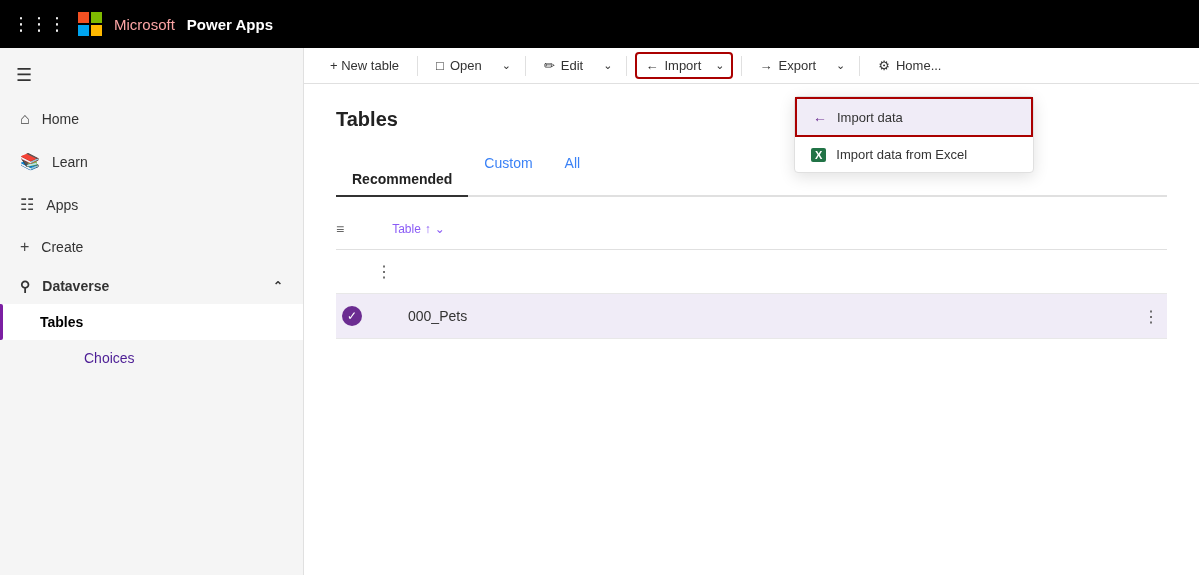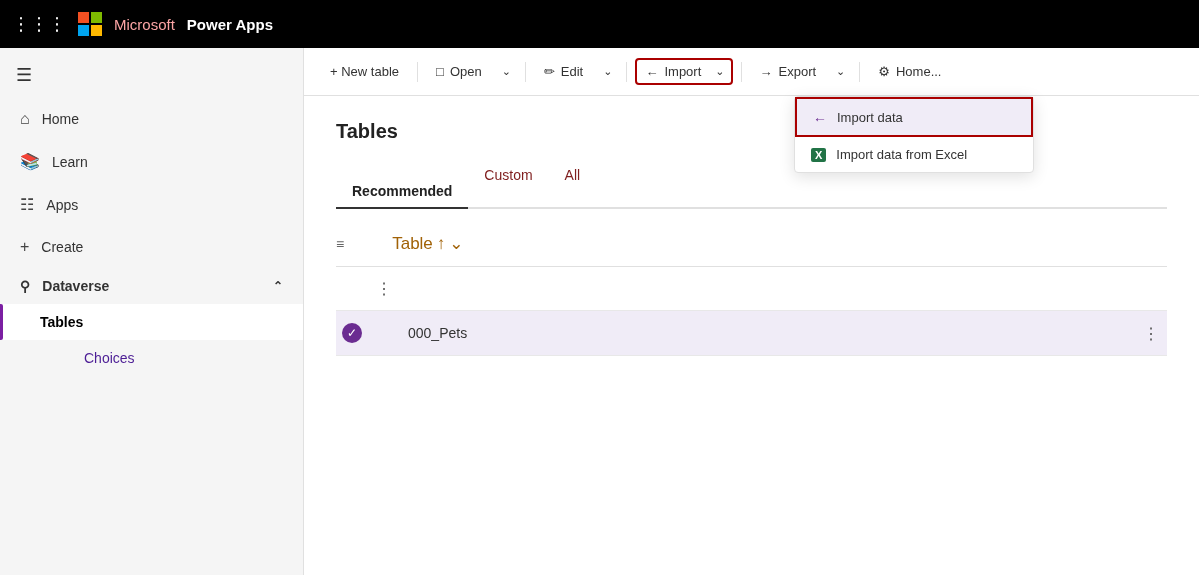--- a/index.html
+++ b/index.html
@@ -103,21 +103,21 @@
     .content {
       flex: 1;
       display: flex;
       flex-direction: column;
       background: #fff;
       position: relative;
     }
 
     
     .toolbar {
-      height: 48px;
+      height: 36px;
       border-bottom: 1px solid #e0e0e0;
       display: flex;
       align-items: center;
       padding: 0 16px;
       gap: 4px;
       background: #fff;
     }
     .toolbar-btn {
       display: flex;
       align-items: center;
@@ -186,21 +186,21 @@
     .tabs {
       display: flex;
       gap: 0;
       border-bottom: 2px solid #e0e0e0;
       margin-bottom: 0;
     }
     .tab {
       padding: 8px 16px;
       cursor: pointer;
       font-size: 14px;
-      color: #7f1d1d;
+      color: #3b82f6;
       border-bottom: 2px solid transparent;
       margin-bottom: -2px;
     }
     .tab.active {
       color: #222;
       font-weight: 600;
       border-bottom: 2px solid #333;
       margin-top: 16px;
     }
 
@@ -208,22 +208,22 @@
     .table-header {
       display: flex;
       align-items: center;
       padding: 12px 0;
       border-bottom: 1px solid #e0e0e0;
       gap: 8px;
       margin-top: 12px;
     }
     .table-header-icon { color: #666; font-size: 14px; }
     .table-col-label {
-      font-size: 17px;
-      color: #a16207;
+      font-size: 12px;
+      color: #8b5cf6;
       font-weight: 500;
       display: flex;
       align-items: center;
       gap: 4px;
     }
 
     
     .table-row {
       display: flex;
       align-items: center;

